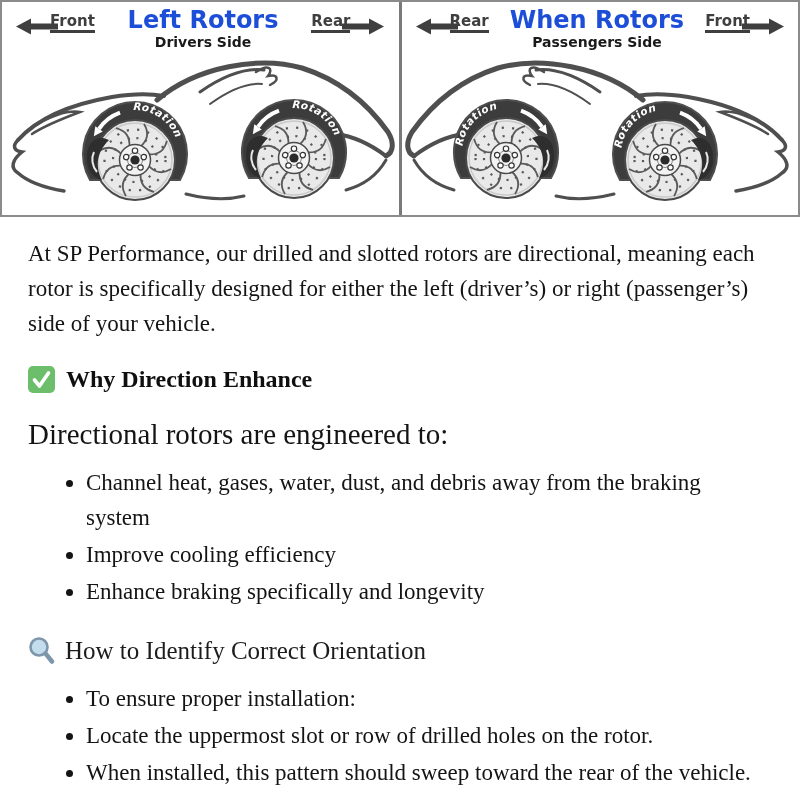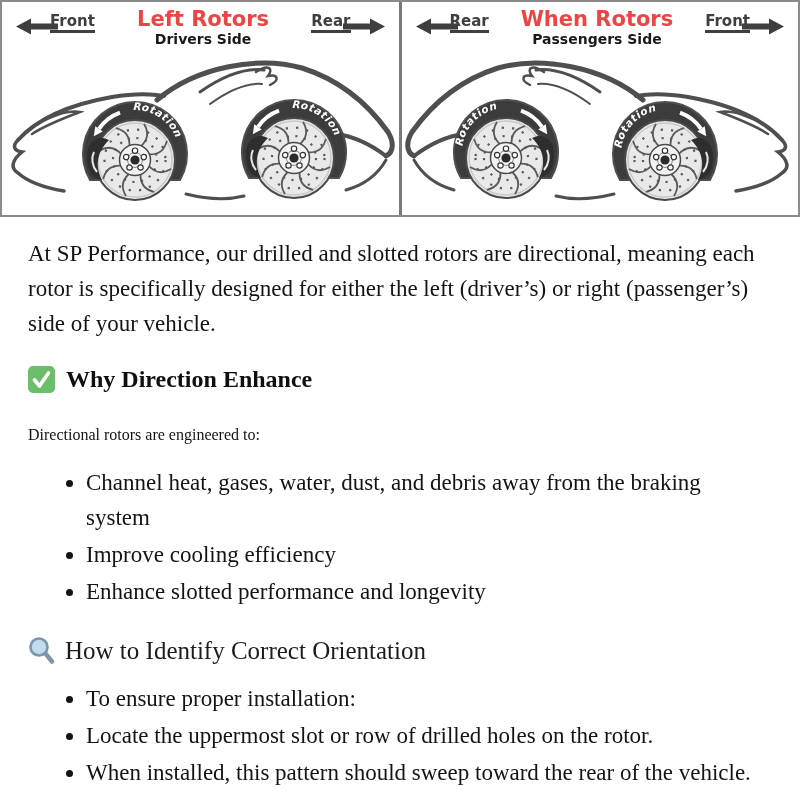--- a/index.html
+++ b/index.html
@@ -27,21 +27,21 @@
     font-family:"DejaVu Sans", sans-serif;
     font-weight:bold; font-size:15px; color:#3f3f3f;
     border-bottom:3px solid #3f3f3f; padding-bottom:0px; line-height:1.15;
   }
   .dir-arrow { flex:0 0 auto; }
   .dir-arrow.head-left { margin-right:-8px; transform:translateY(3px); }
   .dir-arrow.head-right { margin-left:-8px; transform:translateY(3px); }
   .title-block { text-align:center; margin-top:-1px; }
   .panel-title {
     font-family:"DejaVu Sans", sans-serif; font-weight:bold;
-    font-size:21px; line-height:1.05; color:#ef4444; letter-spacing:0px;
+    font-size:24px; line-height:1.05; color:#1d4ed8; letter-spacing:0px;
   }
   .panel-subtitle {
     font-family:"DejaVu Sans", sans-serif; font-weight:bold; 
     font-size:14px; color:#1a1a1a; margin-top:1px;
   }
   .car-svg { display:block; width:396px; height:158px; margin:0 auto; }
   .rot-text {
     font-family:"DejaVu Sans", sans-serif; font-weight:bold; font-style:italic;
     font-size:10.5px; fill:#ffffff; letter-spacing:0.6px;
   }
@@ -50,21 +50,21 @@
   .intro {
     font-size:23px; line-height:35px; margin-top:10px; color:#141414;
   }
   .sec-heading {
     display:flex; align-items:center; gap:11px;
     margin-top:25px;
   }
   .sec-heading .h-text { font-size:24px; font-weight:bold; color:#0f0f0f; }
   .sec-heading2 { margin-top:27px; gap:9px;text-align:center; }
   .sec-heading2 .h-text { font-size:25px; font-weight:normal; color:#1c1c1c; }
-  .lead { font-size:16px; line-height:35px; margin-top:24px; }
+  .lead { font-size:29px; line-height:35px; margin-top:24px; }
   ul.blist {
     margin-top:13px; padding-left:58px; list-style:disc;
   }
   ul.blist li {
     font-size:23px; line-height:35px; margin:2px 0; padding-right:16px;
     color:#141414;
   }
   ul.blist2 { margin-top:15px; }
   .icon-box { flex:0 0 auto; display:inline-flex; }
 </style>
@@ -200,21 +200,21 @@
       </svg>
     </span>
     <span class="h-text">Why Direction Enhance</span>
   </div>
 
   <p class="lead">Directional rotors are engineered to:</p>
 
   <ul class="blist">
     <li>Channel heat, gases, water, dust, and debris away from the braking system</li>
     <li>Improve cooling efficiency</li>
-    <li>Enhance slotted performance and longevity</li>
+    <li>Enhance braking specifically and longevity</li>
   </ul>
 
   <div class="sec-heading sec-heading2">
     <span class="icon-box">
       <svg width="28" height="30" viewBox="0 0 28 30">
         <circle cx="11" cy="11" r="8.5" fill="#c3dcee" stroke="#7e96a9" stroke-width="2.6"></circle>
         <line x1="17.6" y1="17.6" x2="24" y2="25.5" stroke="#7e96a9" stroke-width="4.6" stroke-linecap="round"></line>
       </svg>
     </span>
     <span class="h-text">How to Identify Correct Orientation</span>

